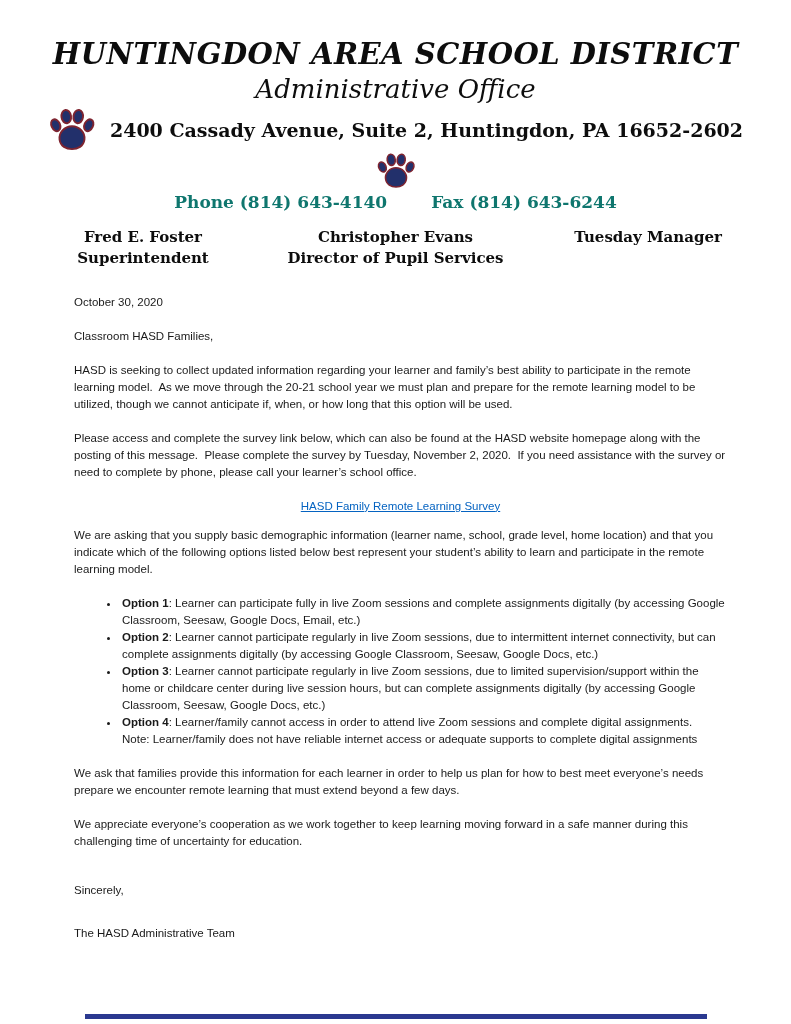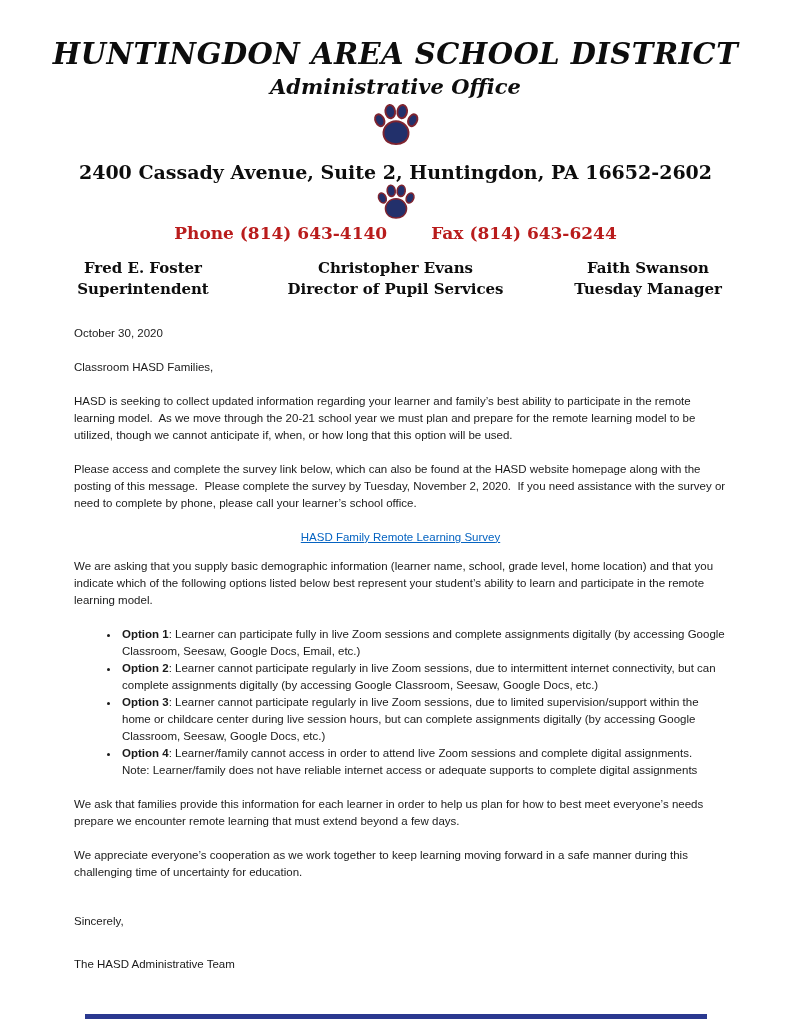--- a/index.html
+++ b/index.html
@@ -17,36 +17,36 @@
   
   .letterhead { text-align:center; padding-top:36px; }
   .district-title {
     font-family:"DejaVu Serif", serif;
     font-weight:bold; font-style:italic;
     font-size:29px; letter-spacing:0.5px;
     color:#0d0d0d; line-height:1.25;
   }
   .office-subtitle {
     font-family:"DejaVu Serif", serif;
-    font-weight:bold; font-style:italic;
-    font-size:21px; color:#0d0d0d; margin-top:2px;
+    font-weight:normal; font-style:italic;
+    font-size:26px; color:#0d0d0d; margin-top:2px;
   }
   .address-row {
     display:flex; align-items:center; justify-content:center;
-    gap:14px; margin-top:4px;flex-direction:column;
+    gap:14px; margin-top:4px;
   }
   .address-text {
     font-family:"DejaVu Serif", serif;
     font-weight:bold; font-size:19px; color:#0d0d0d;
   }
   .paw { line-height:0; }
   .paw-center { margin:0 auto; width:40px; }
   .phone-row {
     font-family:"DejaVu Serif", serif;
-    font-weight:bold; font-size:17px; color:#b91c1c; margin-top:2px;
+    font-weight:bold; font-size:17px; color:#0f766e; margin-top:2px;
   }
   .phone-gap { display:inline-block; width:44px; }
   .contacts-row {
     display:flex; justify-content:space-between;
     padding:0 58px; margin-top:15px;
     font-family:"DejaVu Serif", serif;
     font-weight:bold; font-size:15px; color:#0d0d0d;
   }
   .contact { text-align:center; line-height:1.35; }
   .contact.mid { min-width:250px; }
@@ -122,21 +122,20 @@
     <div class="contacts-row">
       <div class="contact side">
         <div>Fred E. Foster</div>
         <div>Superintendent</div>
       </div>
       <div class="contact mid">
         <div>Christopher Evans</div>
         <div>Director of Pupil Services</div>
       </div>
       <div class="contact side">
-        <div>Faith Swanson</div>
         <div>Tuesday Manager</div>
       </div>
     </div>
   </div>
 
   <div class="letter-body">
     <p>October 30, 2020</p>
     <p>Classroom HASD Families,</p>
     <p>HASD is seeking to collect updated information regarding your learner and family’s best ability to participate in the remote learning model.  As we move through the 20-21 school year we must plan and prepare for the remote learning model to be utilized, though we cannot anticipate if, when, or how long that this option will be used.</p>
     <p>Please access and complete the survey link below, which can also be found at the HASD website homepage along with the posting of this message.  Please complete the survey by Tuesday, November 2, 2020.  If you need assistance with the survey or need to complete by phone, please call your learner’s school office.</p>

